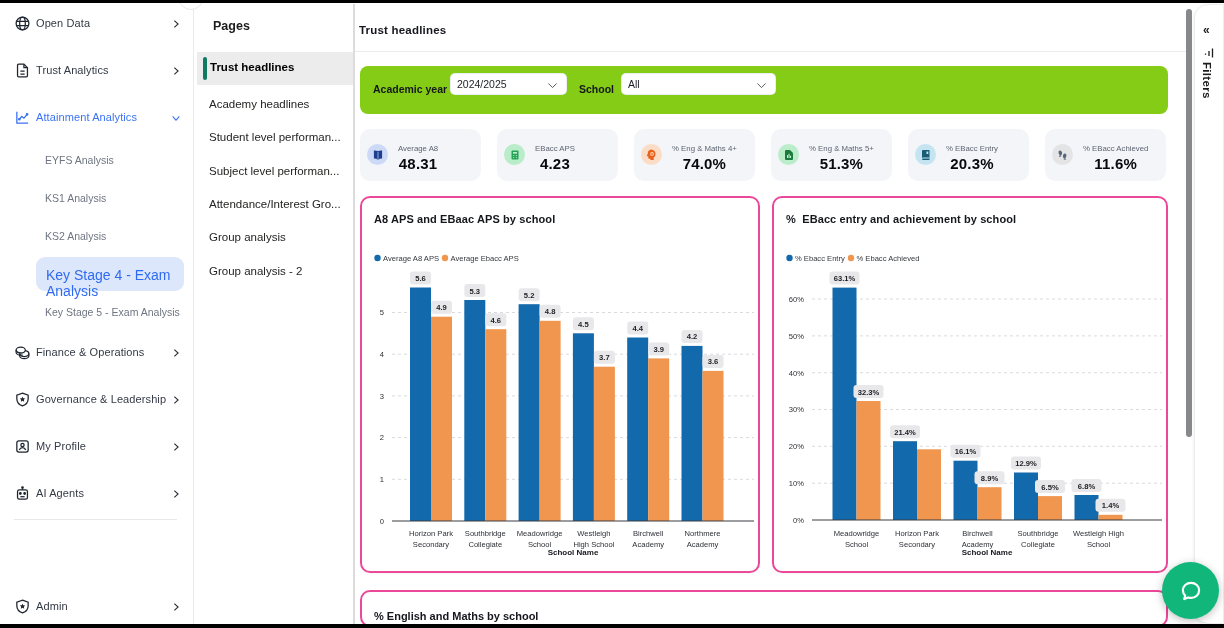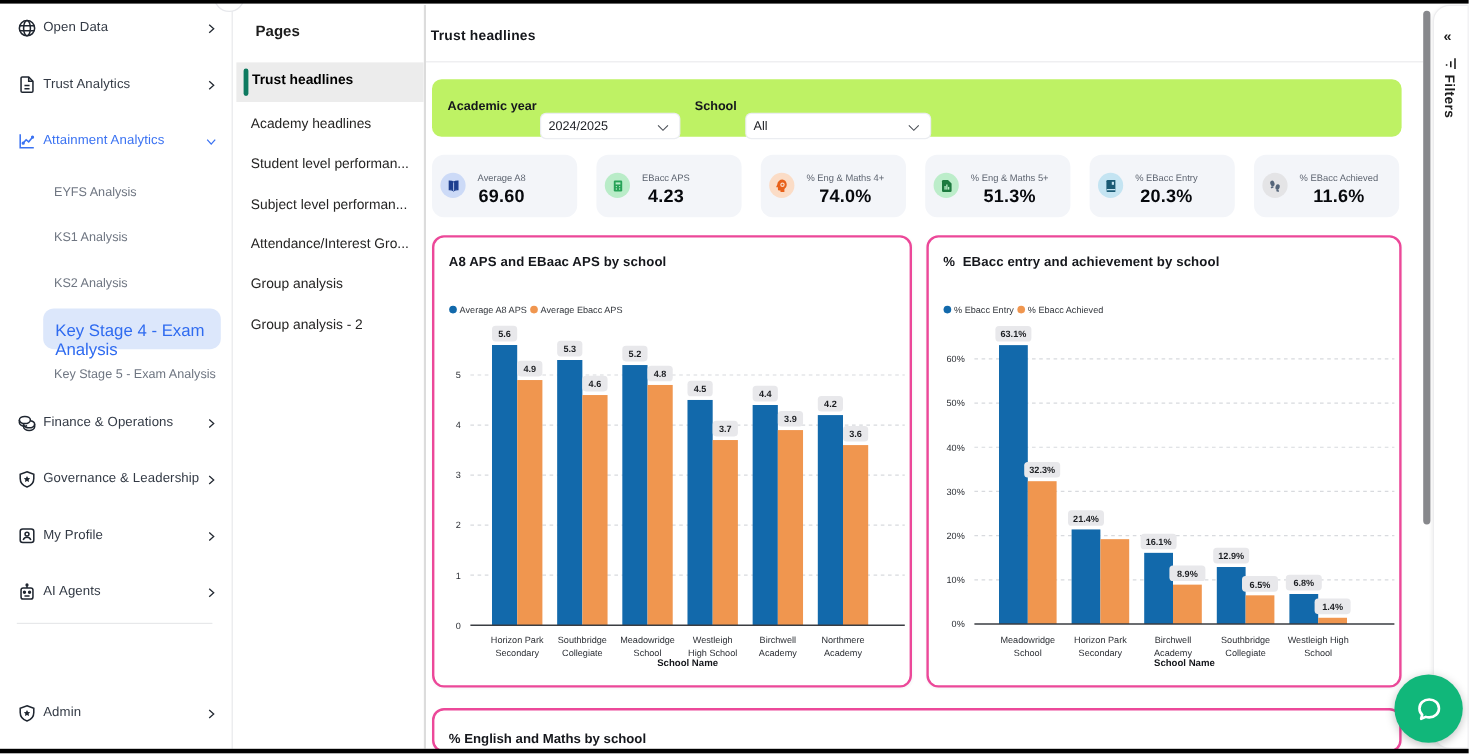--- a/index.html
+++ b/index.html
@@ -39,24 +39,24 @@
   #psel { background:#ececec; }
   #psel .bar { position:absolute; left:6px; top:5px; width:4px; height:23px;
     background:#0e7a60; border-radius:2px; }
   #psel span { left:13px; font-weight:bold; color:#000; }
 
   
   #main { left:355px; top:3px; width:831px; height:621px; background:#fff; }
   #rtitle { left:4px; top:21px; font-size:11.5px; font-weight:bold; color:#15171c;
     letter-spacing:0.2px; }
   #hdrdiv { left:0; top:48px; width:831px; height:1px; background:#ececee; }
-  #filterbar { left:5px; top:63px; width:808px; height:48px; background:#bef264;
+  #filterbar { left:5px; top:63px; width:808px; height:48px; background:#84cc16;
     border-radius:8px; }
   .flabel { position:absolute; top:17px; font-size:10.5px; font-weight:bold; color:#15171c; }
-  .fdrop { position:absolute; top:29px; height:20px; background:#fff; border-radius:4px;
+  .fdrop { position:absolute; top:8px; height:20px; background:#fff; border-radius:4px;
     box-shadow:0 0 0 1px #ebedf1; }
   .fdrop span { position:absolute; left:6px; top:4px; font-size:10.5px; color:#1d1f24; }
   .fdrop svg { position:absolute; right:8px; top:6px; }
 
   
   .kpi { position:absolute; top:126px; width:121px; height:52px; background:#f3f5f9;
     border-radius:10px; }
   .kpi .circ { position:absolute; left:7px; top:15px; width:21px; height:21px;
     border-radius:50%; display:flex; align-items:center; justify-content:center; }
   .kpi .ktxt { position:absolute; left:38px; top:14px; display:flex;
@@ -180,21 +180,21 @@
           <circle cx="9" cy="12" r="1.1" fill="#1f2630"></circle>
           <circle cx="15" cy="12" r="1.1" fill="#1f2630"></circle>
           <path d="M9 16.5h6"></path>
         </svg>
       <span class="lbl">AI Agents</span>
       <svg class="chev" width="10" height="10" viewBox="0 0 24 24" fill="none" stroke="#242a33" stroke-width="2.6">
           <path d="M8 4l9 8-9 8"></path>
         </svg>
     </div>
     <div class="navdiv" style="top:516px;"></div>
-    <div class="navrow" style="top:580px;">
+    <div class="navrow" style="top:592px;">
       <svg class="ic" width="17" height="17" viewBox="0 0 24 24" fill="none" stroke="#1f2630" stroke-width="1.8">
           <path d="M12 3l8 3v5c0 5-3.5 8.5-8 10-4.5-1.5-8-5-8-10V6z"></path>
           <path d="M12 8l1.2 2.4 2.6.3-1.9 1.8.5 2.6L12 13.8l-2.4 1.3.5-2.6-1.9-1.8 2.6-.3z" fill="#1f2630" stroke="none"></path>
         </svg>
       <span class="lbl">Admin</span>
       <svg class="chev" width="10" height="10" viewBox="0 0 24 24" fill="none" stroke="#242a33" stroke-width="2.6">
           <path d="M8 4l9 8-9 8"></path>
         </svg>
     </div>
   </div>
@@ -247,21 +247,21 @@
     </div>
     <div class="kpi" style="left:5px;text-decoration:underline;">
         <div class="circ" style="background:#ccdaf7;">
           <svg width="12" height="12" viewBox="0 0 24 24" fill="none" stroke="#1e3f8f" stroke-width="2.4">
             <path d="M12 6c-2-1.6-4.5-2-7-2v14c2.5 0 5 .4 7 2 2-1.6 4.5-2 7-2V4c-2.5 0-5 .4-7 2z" fill="#1e3f8f"></path>
             <path d="M12 6v14" stroke="#ccdaf7" stroke-width="1.4"></path>
           </svg>
         </div>
         <div class="ktxt">
           <div class="klbl">Average A8</div>
-          <div class="kval">69.60</div>
+          <div class="kval">48.31</div>
         </div>
       </div>
     <div class="kpi" style="left:142px;">
         <div class="circ" style="background:#b9ecc8;">
           <svg width="12" height="12" viewBox="0 0 24 24">
             <rect x="5" y="3" width="14" height="18" rx="2" fill="#27a358"></rect>
             <rect x="8" y="6" width="8" height="3.4" fill="#b9ecc8"></rect>
             <circle cx="9.3" cy="13" r="1.2" fill="#b9ecc8"></circle>
             <circle cx="14.7" cy="13" r="1.2" fill="#b9ecc8"></circle>
             <circle cx="9.3" cy="17" r="1.2" fill="#b9ecc8"></circle>

